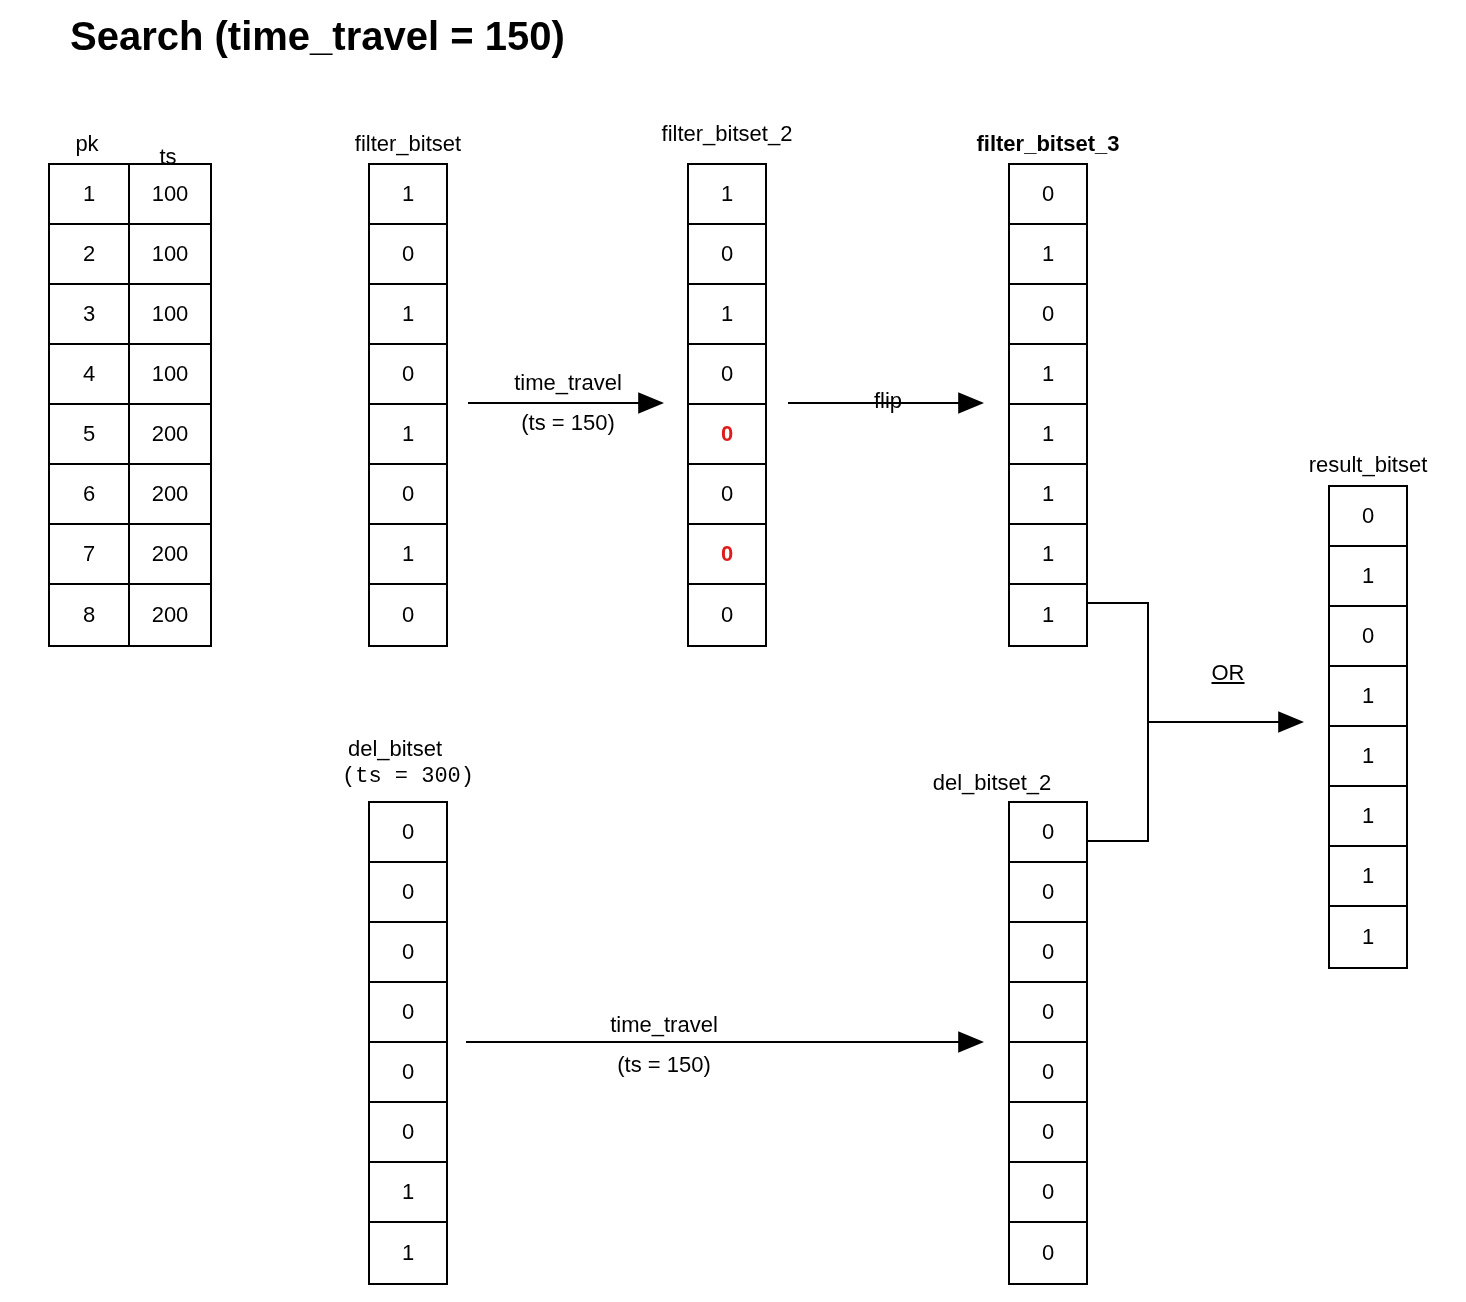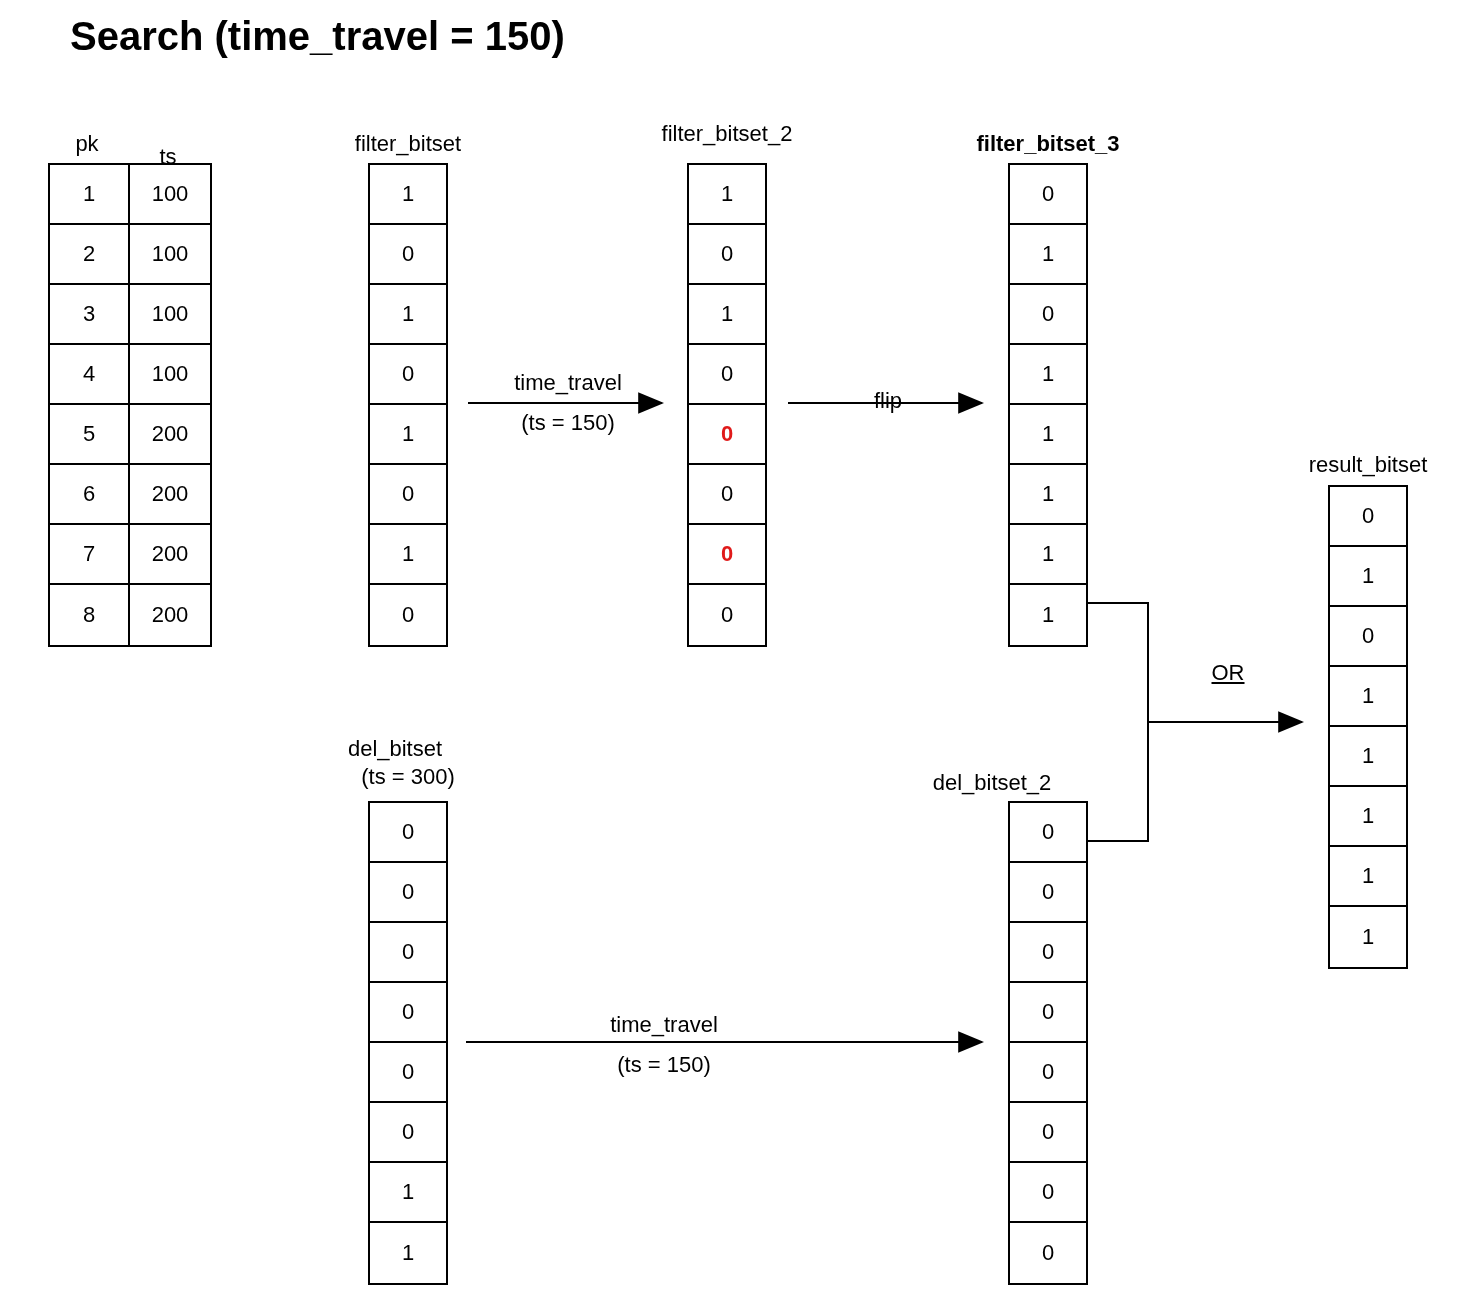--- a/index.html
+++ b/index.html
@@ -79,21 +79,21 @@
 
   <div class="title">Search (time_travel = 150)</div>
 
   <div class="lbl" style="left:-23px; top:131px;">pk</div>
   <div class="lbl" style="left:58px;  top:131px;margin-top:13px;">ts</div>
   <div class="lbl" style="left:298px; top:131px;">filter_bitset</div>
   <div class="lbl" style="left:617px; top:121px;">filter_bitset_2</div>
   <div class="lbl" style="left:938px; top:131px;font-weight:bold;">filter_bitset_3</div>
   <div class="lbl" style="left:1258px; top:452px;">result_bitset</div>
   <div class="lbl" style="left:285px; top:736px;">del_bitset</div>
-  <div class="lbl" style="left:298px; top:764px;">(ts = 300)</div>
+  <div class="lbl" style="left:298px; top:764px;font-family:Liberation Mono, monospace;">(ts = 300)</div>
   <div class="lbl" style="left:882px; top:770px;">del_bitset_2</div>
 
   <div class="pkts">
     <div class="cell c0">1</div>
     <div class="cell">100</div>
     <div class="cell c0">2</div>
     <div class="cell">100</div>
     <div class="cell c0">3</div>
     <div class="cell">100</div>
     <div class="cell c0">4</div>

